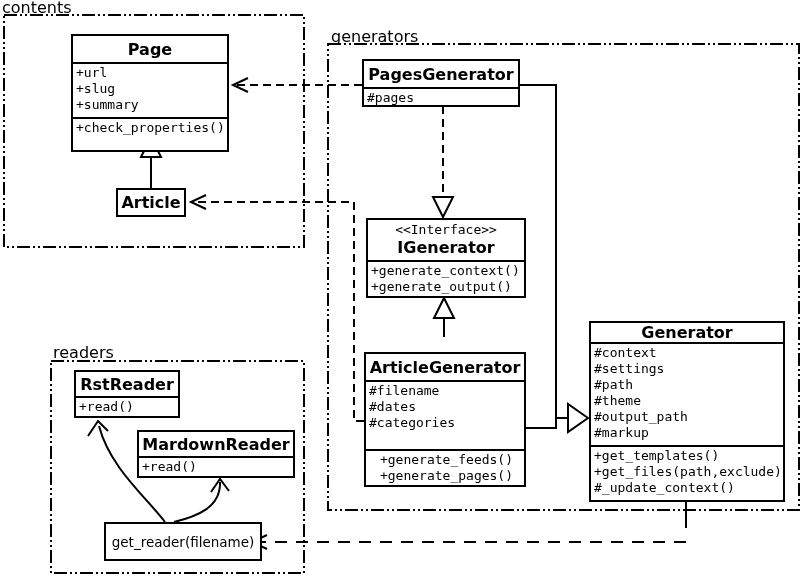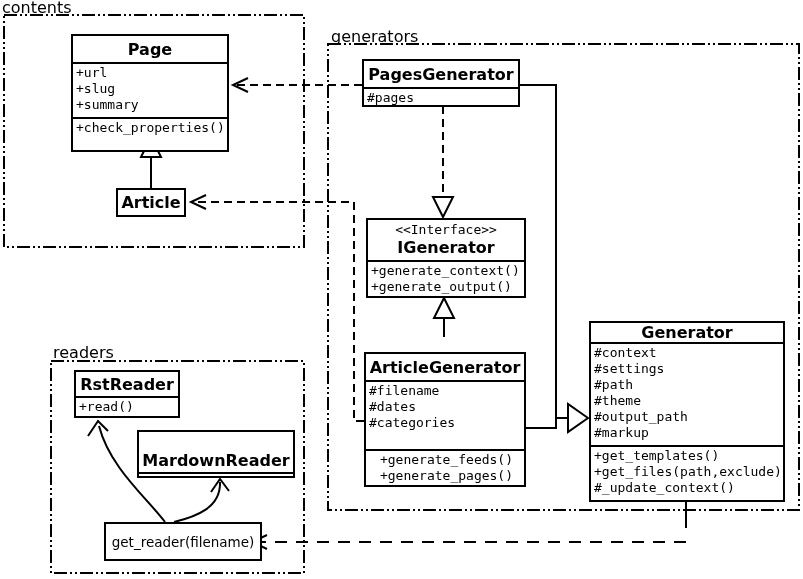--- a/index.html
+++ b/index.html
@@ -178,21 +178,21 @@
   </div>
 
   <div class="uml" style="left:74px; top:370px; width:106px; height:48px;">
     <div class="uml-title" style="height:24px;">RstReader</div>
     <div class="uml-sec" style="flex:1;">
       <div class="mrow">+read()</div>
     </div>
   </div>
 
   <div class="uml" style="left:137px; top:430px; width:158px; height:48px;">
-    <div class="uml-title" style="height:24px;margin-top:16px;">MardownReader</div>
+    <div class="uml-title" style="height:24px;">MardownReader</div>
     <div class="uml-sec" style="flex:1;">
       <div class="mrow">+read()</div>
     </div>
   </div>
 
   <div class="plainbox" style="left:92px; top:522px; width:158px; height:39px;">
     <span>get_reader(filename)</span>
   </div>
 
 </div>

